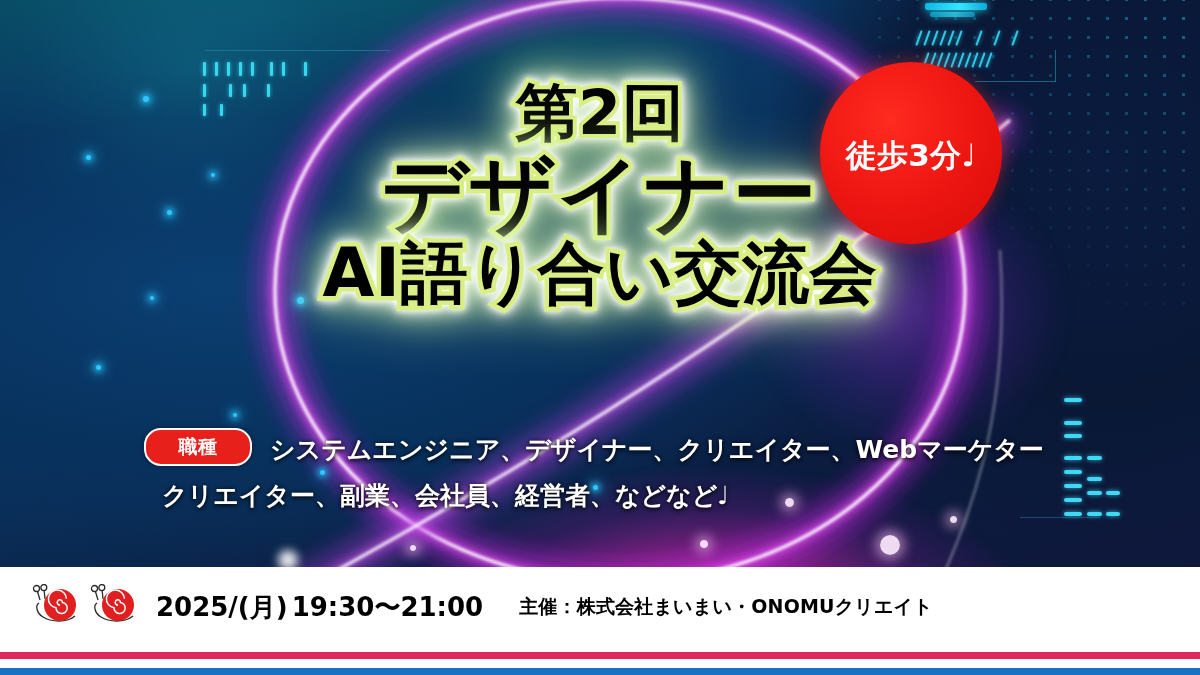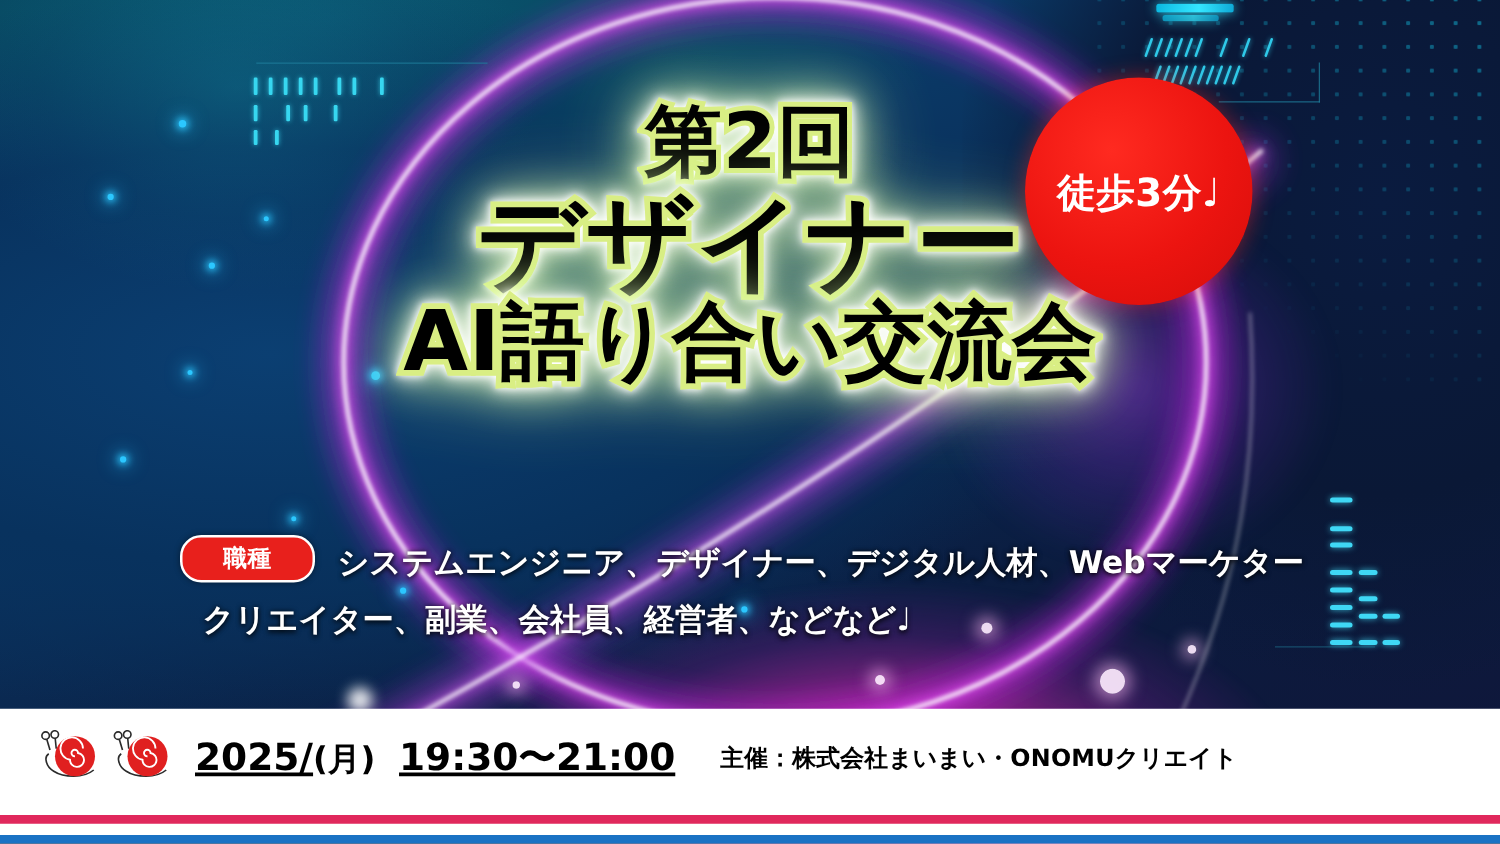--- a/index.html
+++ b/index.html
@@ -116,21 +116,21 @@
 
   
   .footer{position:absolute;left:0;bottom:0;width:1200px;height:108px;background:#fff;z-index:8;}
   .footer-inner{display:flex;align-items:center;height:80px;padding-left:30px;}
   .snails{display:flex;gap:6px;align-items:center;margin-right:16px;}
   .date{
     font-family:"DejaVu Sans","Liberation Sans",sans-serif;font-weight:700;color:#000;
     font-size:30px;letter-spacing:0;white-space:nowrap;display:flex;align-items:baseline;
   }
   .date .big{font-size:40px;line-height:1;}
-  .date .sm{font-size:30px;line-height:1;text-decoration:underline;}
+  .date .sm{font-size:26px;line-height:1;}
   .date .mid{font-size:26px;line-height:1;}
   .host{
     font-family:"DejaVu Sans","Liberation Sans",sans-serif;font-weight:700;color:#000;
     font-size:19px;margin-left:36px;white-space:nowrap;letter-spacing:.01em;
   }
   .stripe-pink{position:absolute;left:0;bottom:16px;width:1200px;height:7px;background:#e0285c;}
   .stripe-blue{position:absolute;left:0;bottom:0;width:1200px;height:7px;background:#1a72c4;}
 </style>
 </head>
 <body>
@@ -268,21 +268,21 @@
 
   <div class="badge">
     <div class="badge-l2">徒歩3分♩</div>
   </div>
 
   <div class="info">
     <div class="info-row">
       <div class="pill">
         <span>職種</span>
       </div>
-      <div class="info-text">システムエンジニア、デザイナー、デジタル人材、Webマーケター</div>
+      <div class="info-text">システムエンジニア、デザイナー、クリエイター、Webマーケター</div>
     </div>
     <div class="info-row">
       <div class="info-text">クリエイター、副業、会社員、経営者、などなど♩</div>
     </div>
   </div>
 
   <div class="footer">
     <div class="footer-inner">
       <div class="snails">
         <svg width="52" height="46" viewBox="0 0 52 46">
@@ -305,21 +305,21 @@
             <path d="M9 19 q-3 2 -2 6 q1 5 6 8 q6 4 16 4 q10 0 16 -5" fill="#fff"></path>
           </g>
           <circle cx="30" cy="21" r="16" fill="#e02020"></circle>
           <path d="M30 21 m0 0 a2.6 2.6 0 1 1 2.4 -2.6 a5.6 5.6 0 1 1 -6.4 5.4 a9 9 0 1 1 10.4 -9" fill="none" stroke="#fff" stroke-width="1.5"></path>
         </svg>
       </div>
 
       <div class="date">
         <span class="sm">2025/</span>
         <span class="mid">(月)</span>
-        <span class="sm" style="margin-left:19px;">19:30〜21:00</span>
+        <span class="sm" style="margin-left:4px;">19:30〜21:00</span>
       </div>
 
       <div class="host">主催：株式会社まいまい・ONOMUクリエイト</div>
     </div>
     <div class="stripe-pink"></div>
     <div class="stripe-blue"></div>
   </div>
 
 </div>
 

